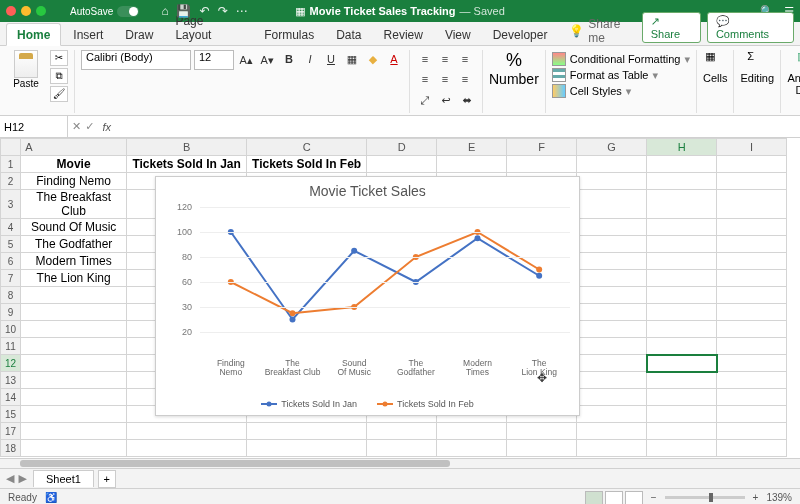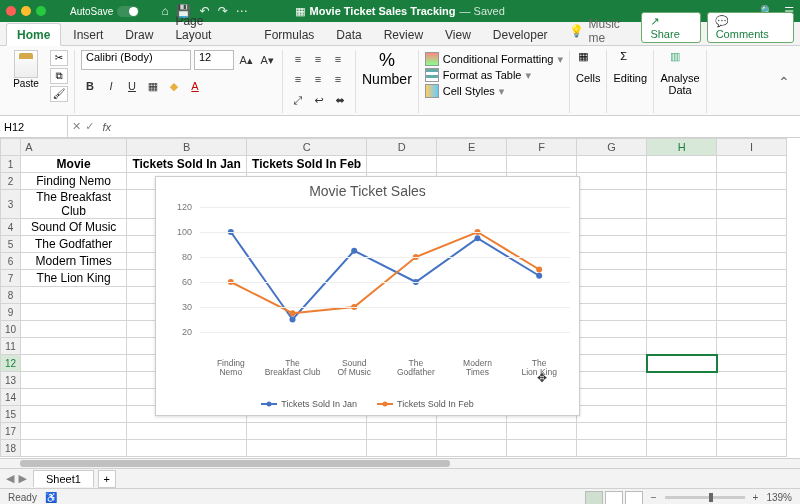--- a/index.html
+++ b/index.html
@@ -122,21 +122,21 @@
   <div class="tab">Insert</div>
   <div class="tab">Draw</div>
   <div class="tab">Page Layout</div>
   <div class="tab">Formulas</div>
   <div class="tab">Data</div>
   <div class="tab">Review</div>
   <div class="tab">View</div>
   <div class="tab">Developer</div>
   <div class="tellme">
     <span>💡</span>
-    <span>Music me</span>
+    <span>Share me</span>
   </div>
   <div class="tabs-right">
     <div class="btn-pill">↗ <span>Share</span></div>
     <div class="btn-pill">💬 <span>Comments</span></div>
   </div>
 </div>
 
 <div class="ribbon">
   <div class="rb-group">
     <div class="rb-body">
@@ -145,21 +145,21 @@
         <span style="font-size:10px">Paste</span>
       </div>
       <div class="mini-btns">
         <div class="mini">✂</div>
         <div class="mini">⧉</div>
         <div class="mini">🖌</div>
       </div>
     </div>
   </div>
   <div class="rb-group">
-    <div class="rb-body" style="flex-direction:column">
+    <div class="rb-body" style="flex-direction:row">
       <div class="font-row">
         <div class="font-sel name">Calibri (Body)</div>
         <div class="font-sel size">12</div>
         <span class="icon-btn">A▴</span>
         <span class="icon-btn">A▾</span>
       </div>
       <div class="font-row">
         <span class="icon-btn">
             <b>B</b>
           </span>

